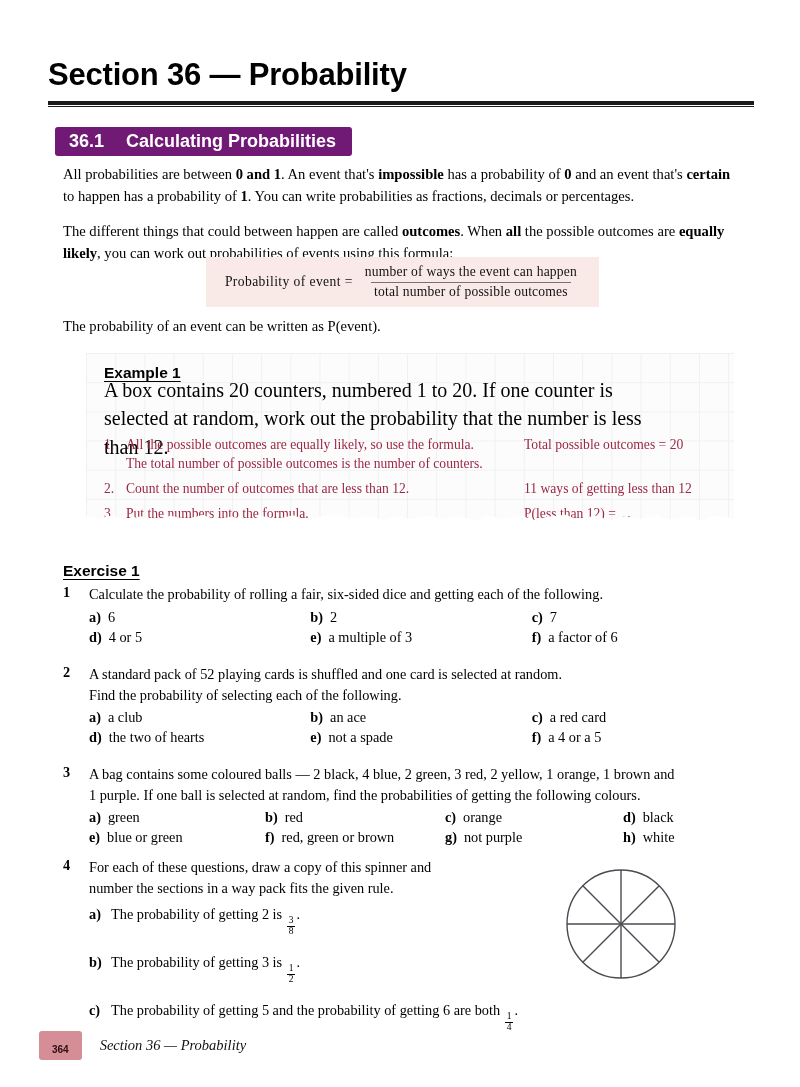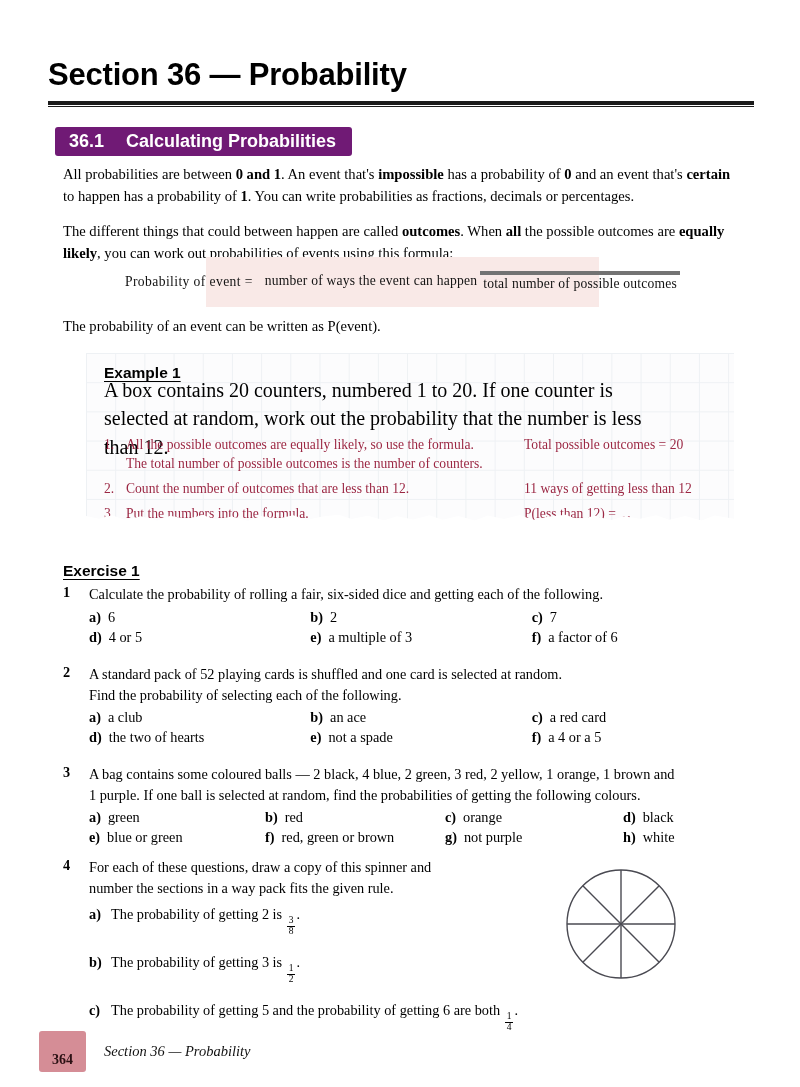--- a/index.html
+++ b/index.html
@@ -75,23 +75,23 @@
     justify-content: center;
   }
   .formula-row {
     display: flex;
     align-items: center;
     gap: 9px;
     font-size: 13.6px;
     color: #121212;
   }
   .formula-lhs { white-space: nowrap; letter-spacing: 0.4px; }
-  .frac { display: inline-flex; flex-direction: row; align-items: center; line-height: 1.18; }
+  .frac { display: inline-flex; flex-direction: column; align-items: center; line-height: 1.18; }
   .frac .num { padding: 0 3px 1px 3px; white-space: nowrap; letter-spacing: 0.2px; }
-  .frac .den { padding: 1px 3px 0 3px; border-top: 4px solid #737373; white-space: nowrap; letter-spacing: 0.2px; }
+  .frac .den { padding: 1px 3px 0 3px; border-top: 1px solid #737373; white-space: nowrap; letter-spacing: 0.2px; }
 
   .after-formula {
     position: absolute;
     left: 63px; top: 318px; width: 682px;
     font-size: 14.6px;
   }
 
   
   .example-box {
     position: absolute;
@@ -195,24 +195,24 @@
   .ifrac .den { padding: 0 2px; border-top: 1px solid #000; }
 
   
   .spinner { position: absolute; left: 565px; top: 868px; width: 112px; height: 112px; }
 
   
   .footer { position: absolute; left: 39px; top: 1031px; display: flex; align-items: center; gap: 18px; }
   .page-badge {
     background: #d58d96;
     color: #2b1013;
-    font-family: Liberation Serif, serif;
+    font-family: Liberation Sans, sans-serif;
     font-weight: bold;
-    font-size: 14px;
-    padding: 22px 13px 5px 13px;
+    font-size: 10px;
+    padding: 14px 13px 5px 13px;
     border-radius: 3px;
     line-height: 1;
   }
   .footer-text { font-style: italic; font-size: 14.5px; color: #111; }
 </style>
 </head>
 <body>
 
 <div class="page">
 

